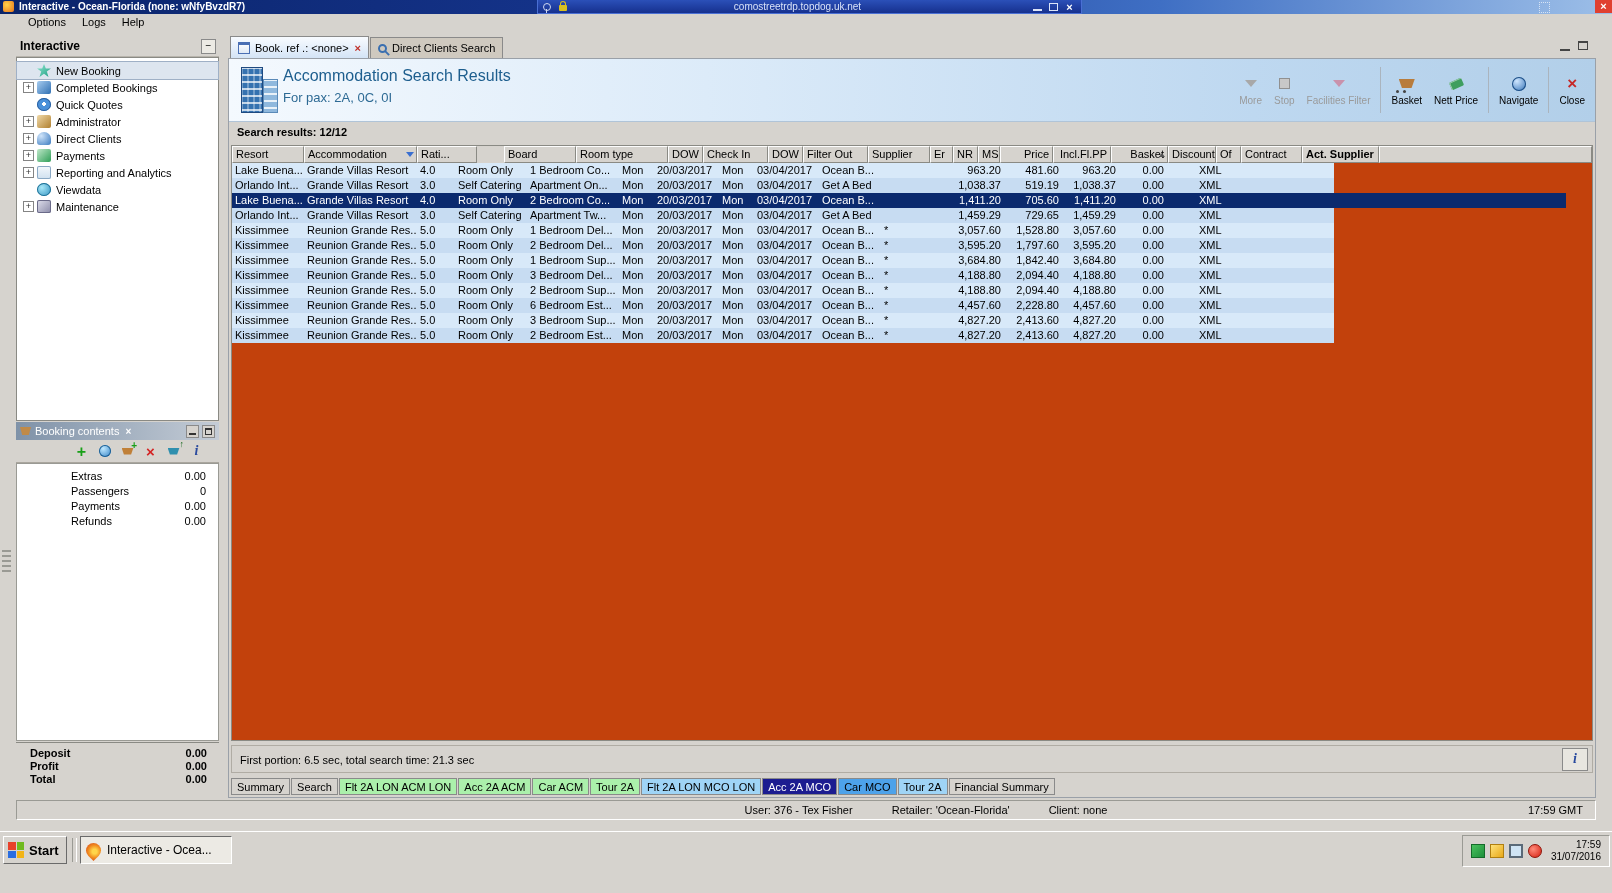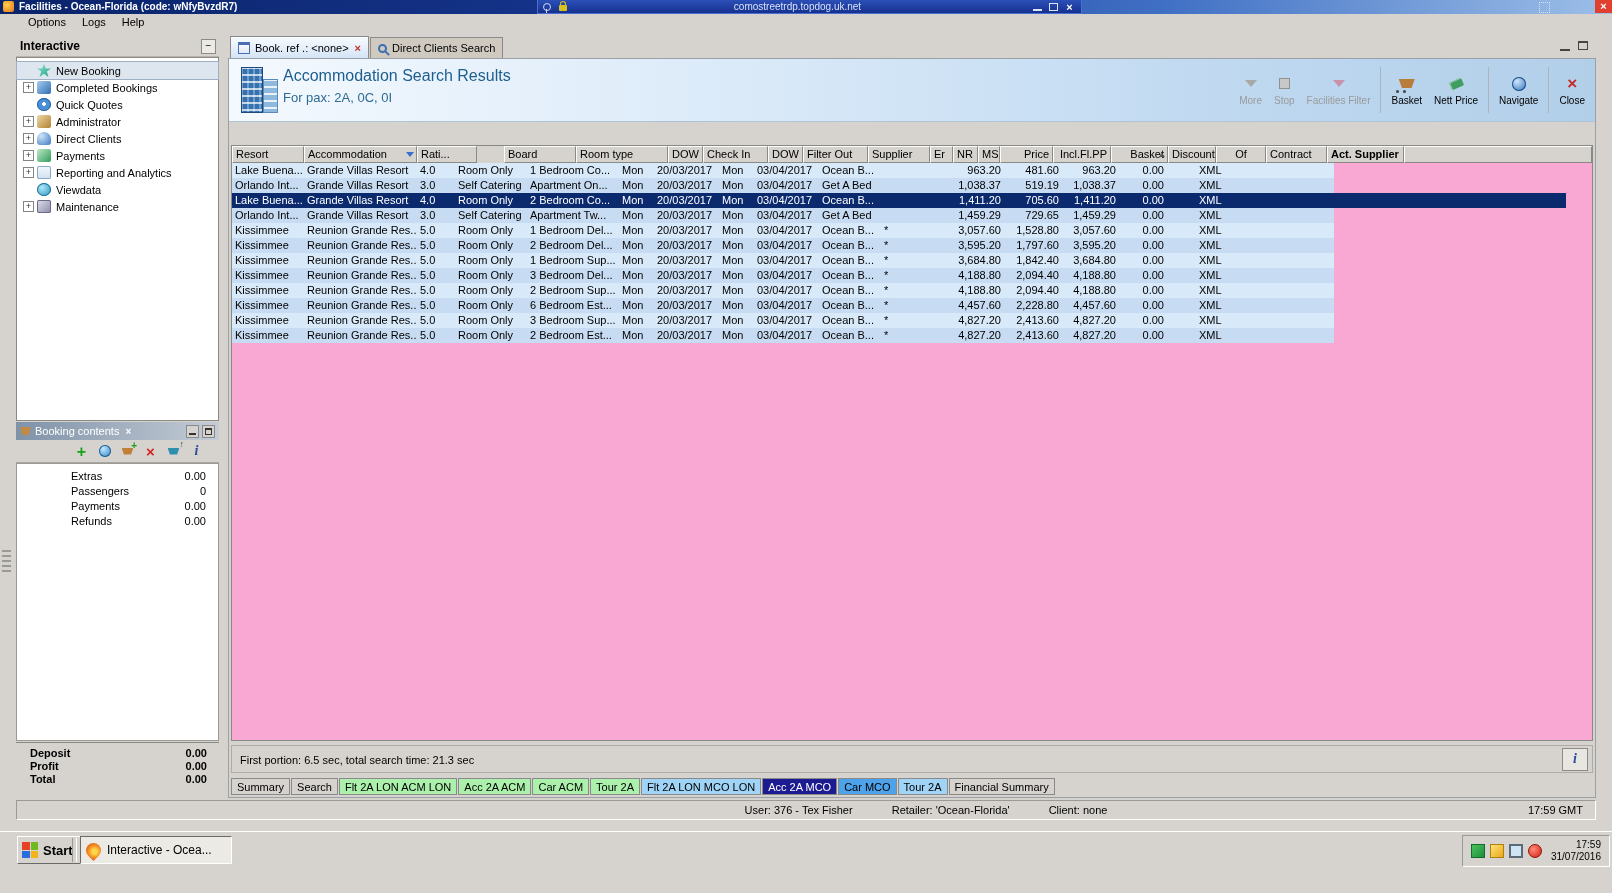--- a/index.html
+++ b/index.html
@@ -121,21 +121,21 @@
   .stop-icon::before{content:"";width:9px;height:9px;background:#c8c8c8;border:1px solid #909090;}
   .facilities-filter-icon::before{content:"";width:0;height:0;border-left:6px solid transparent;border-right:6px solid transparent;border-top:7px solid #c992ac;}
   .basket-icon::before{content:"";width:16px;height:9px;background:#b87c3c;clip-path:polygon(0 0,100% 0,80% 100%,20% 100%);}
   .basket-icon::after{content:"";position:absolute;bottom:0;left:5px;width:3px;height:3px;border-radius:50%;background:#444;box-shadow:7px 0 0 #444;}
   .nett-price-icon::before{content:"";width:13px;height:8px;background:#3f9e5f;border-radius:1px;transform:rotate(-24deg);box-shadow:inset 1px 1px 0 rgba(255,255,255,.5);}
   .navigate-icon::before{content:"";width:14px;height:14px;border-radius:50%;
     background:radial-gradient(circle at 35% 30%,#cfe6ff,#2f6fb4);box-shadow:inset 0 0 0 1px #1d4f86;}
   .close-red-icon::before{content:"×";color:#c62828;font-size:17px;font-weight:bold;line-height:14px;}
 
   .results-label{position:absolute;top:62px;left:0;right:0;height:22px;line-height:22px;padding-left:8px;font-weight:bold;}
-  .grid{position:absolute;top:86px;left:2px;right:2px;bottom:56px;background:#f9a8d4;border:1px solid #8a8a84;overflow:hidden;}
+  .grid{position:absolute;top:86px;left:2px;right:2px;bottom:56px;background:#c2410c;border:1px solid #8a8a84;overflow:hidden;}
   .ghead{display:flex;height:17px;background:#d6d3ce;}
   .gh{box-sizing:border-box;flex:none;padding:1px 3px;overflow:hidden;white-space:nowrap;position:relative;background:#d6d3ce;
     border-top:1px solid #fdfdfd;border-left:1px solid #fdfdfd;border-right:1px solid #8a8a84;border-bottom:1px solid #8a8a84;}
   .gh.fill{flex:1;}
   .funnel{position:absolute;right:2px;top:5px;width:0;height:0;border-left:4px solid transparent;border-right:4px solid transparent;border-top:5px solid #3a6fd0;}
   .sortmark{position:absolute;right:2px;top:6px;width:0;height:0;border-left:3px solid transparent;border-right:3px solid transparent;border-bottom:4px solid #555;}
   .trow{display:flex;height:15px;width:1102px;}
   .trow.odd{background:#d8e9f9;}
   .trow.even{background:#c7dcf2;}
   .trow.selected{background:#0b2a6e;width:1334px;}
@@ -149,21 +149,21 @@
     text-align:center;font-family:"Liberation Serif",serif;font-style:italic;font-weight:bold;color:#2a4a9e;font-size:14px;line-height:20px;}
   .btabs{position:absolute;left:2px;right:2px;bottom:2px;height:19px;display:flex;gap:1px;align-items:flex-end;}
   .btab{height:17px;line-height:16px;padding:0 5px;border:1px solid #8a8a8a;box-sizing:border-box;white-space:nowrap;}
 
   
   .statusbar{position:absolute;left:16px;right:16px;top:800px;height:20px;background:#d6d3ce;
     border:1px solid;border-color:#9a9a94 #fff #fff #9a9a94;line-height:18px;text-align:center;padding-left:240px;box-sizing:border-box;}
   .sb-part{margin:0 18px;}
   .sb-time{position:absolute;right:12px;top:0;}
   .taskbar{position:absolute;left:0;right:0;top:831px;height:37px;background:#d6d3ce;border-top:1px solid #fff;}
-  .start-btn{position:absolute;left:17px;top:4px;width:64px;height:28px;box-sizing:border-box;
+  .start-btn{position:absolute;left:3px;top:4px;width:64px;height:28px;box-sizing:border-box;
     border:1px solid;border-color:#fff #6a6a6a #6a6a6a #fff;display:flex;align-items:center;gap:5px;padding-left:4px;
     font-weight:bold;font-size:13px;}
   .flag{width:16px;height:16px;display:grid;grid-template-columns:1fr 1fr;grid-template-rows:1fr 1fr;gap:1px;flex:none;}
   .flag i{display:block;}
   .flag i:nth-child(1){background:#e8412a;}
   .flag i:nth-child(2){background:#70ba1f;}
   .flag i:nth-child(3){background:#2a6de0;}
   .flag i:nth-child(4){background:#f2b417;}
   .tb-sep{position:absolute;left:72px;top:6px;width:3px;height:24px;border-left:1px solid #9a9a94;border-right:1px solid #fff;}
   .task-btn{position:absolute;left:80px;top:4px;width:152px;height:28px;box-sizing:border-box;
@@ -181,21 +181,21 @@
   .dock-grip{position:absolute;left:2px;top:550px;width:9px;height:22px;
     background:repeating-linear-gradient(to bottom,#9a9a94 0 2px,#d6d3ce 2px 5px);}
 </style>
 </head>
 <body>
 
 <div class="screen">
 
   <div class="titlebar">
     <span class="app-ico"></span>
-    <span class="title-text">Facilities - Ocean-Florida (code: wNfyBvzdR7)</span>
+    <span class="title-text">Interactive - Ocean-Florida (none: wNfyBvzdR7)</span>
     <div class="rdp">
       <span class="pin"></span>
       <span class="lock"></span>
       <span class="rdp-url">comostreetrdp.topdog.uk.net</span>
       <span class="rwb rwb-min"></span>
       <span class="rwb rwb-restore"></span>
       <span class="rwb rwb-close">×</span>
     </div>
     <span class="fullscr"></span>
     <span class="corner-close">×</span>
@@ -367,40 +367,41 @@
               <span class="tic navigate-icon"></span>
               <span class="tlabel">Navigate</span>
             </div>
             <span class="tsep"></span>
             <div class="tbtn">
               <span class="tic close-red-icon"></span>
               <span class="tlabel">Close</span>
             </div>
           </div>
       </div>
+      <div class="results-label">Search results: 12/12</div>
       <div class="grid">
         <div class="ghead" id="ghead">
             <div class="gh" style="width: 72px;">Resort</div>
             <div class="gh" style="width: 113px;">Accommodation<span class="funnel"></span></div>
             <div class="gh" style="width: 60px;">Rati...</div>
             <div class="gh" style="width: 72px; margin-left: 27px;">Board</div>
             <div class="gh" style="width: 92px;">Room type</div>
             <div class="gh" style="width: 35px;">DOW</div>
             <div class="gh" style="width: 65px;">Check In</div>
             <div class="gh" style="width: 35px;">DOW</div>
             <div class="gh" style="width: 65px;">Filter Out</div>
             <div class="gh" style="width: 62px;">Supplier</div>
             <div class="gh" style="width: 23px;">Er</div>
             <div class="gh" style="width: 25px;">NR</div>
             <div class="gh" style="width: 22px;">MS</div>
             <div class="gh r" style="width: 53px;">Price</div>
             <div class="gh r" style="width: 58px;">Incl.Fl.PP</div>
             <div class="gh r" style="width: 57px;">Basket<span class="sortmark"></span></div>
             <div class="gh r" style="width: 48px;">Discount</div>
-            <div class="gh" style="width: 50px; text-align: center;">Of</div>
+            <div class="gh" style="width: 25px;">Of</div>
             <div class="gh" style="width: 61px;">Contract</div>
             <div class="gh" style="width: 77px; font-weight: bold;">Act. Supplier</div>
             <div class="gh fill"></div>
           </div>
         <div class="gbody" id="gbody">
             <div class="trow odd">
               <span class="td" style="width: 72px;">Lake Buena...</span>
               <span class="td" style="width: 113px;">Grande Villas Resort</span>
               <span class="td" style="width: 38px;">4.0</span>
               <span class="td" style="width: 72px;">Room Only</span>

